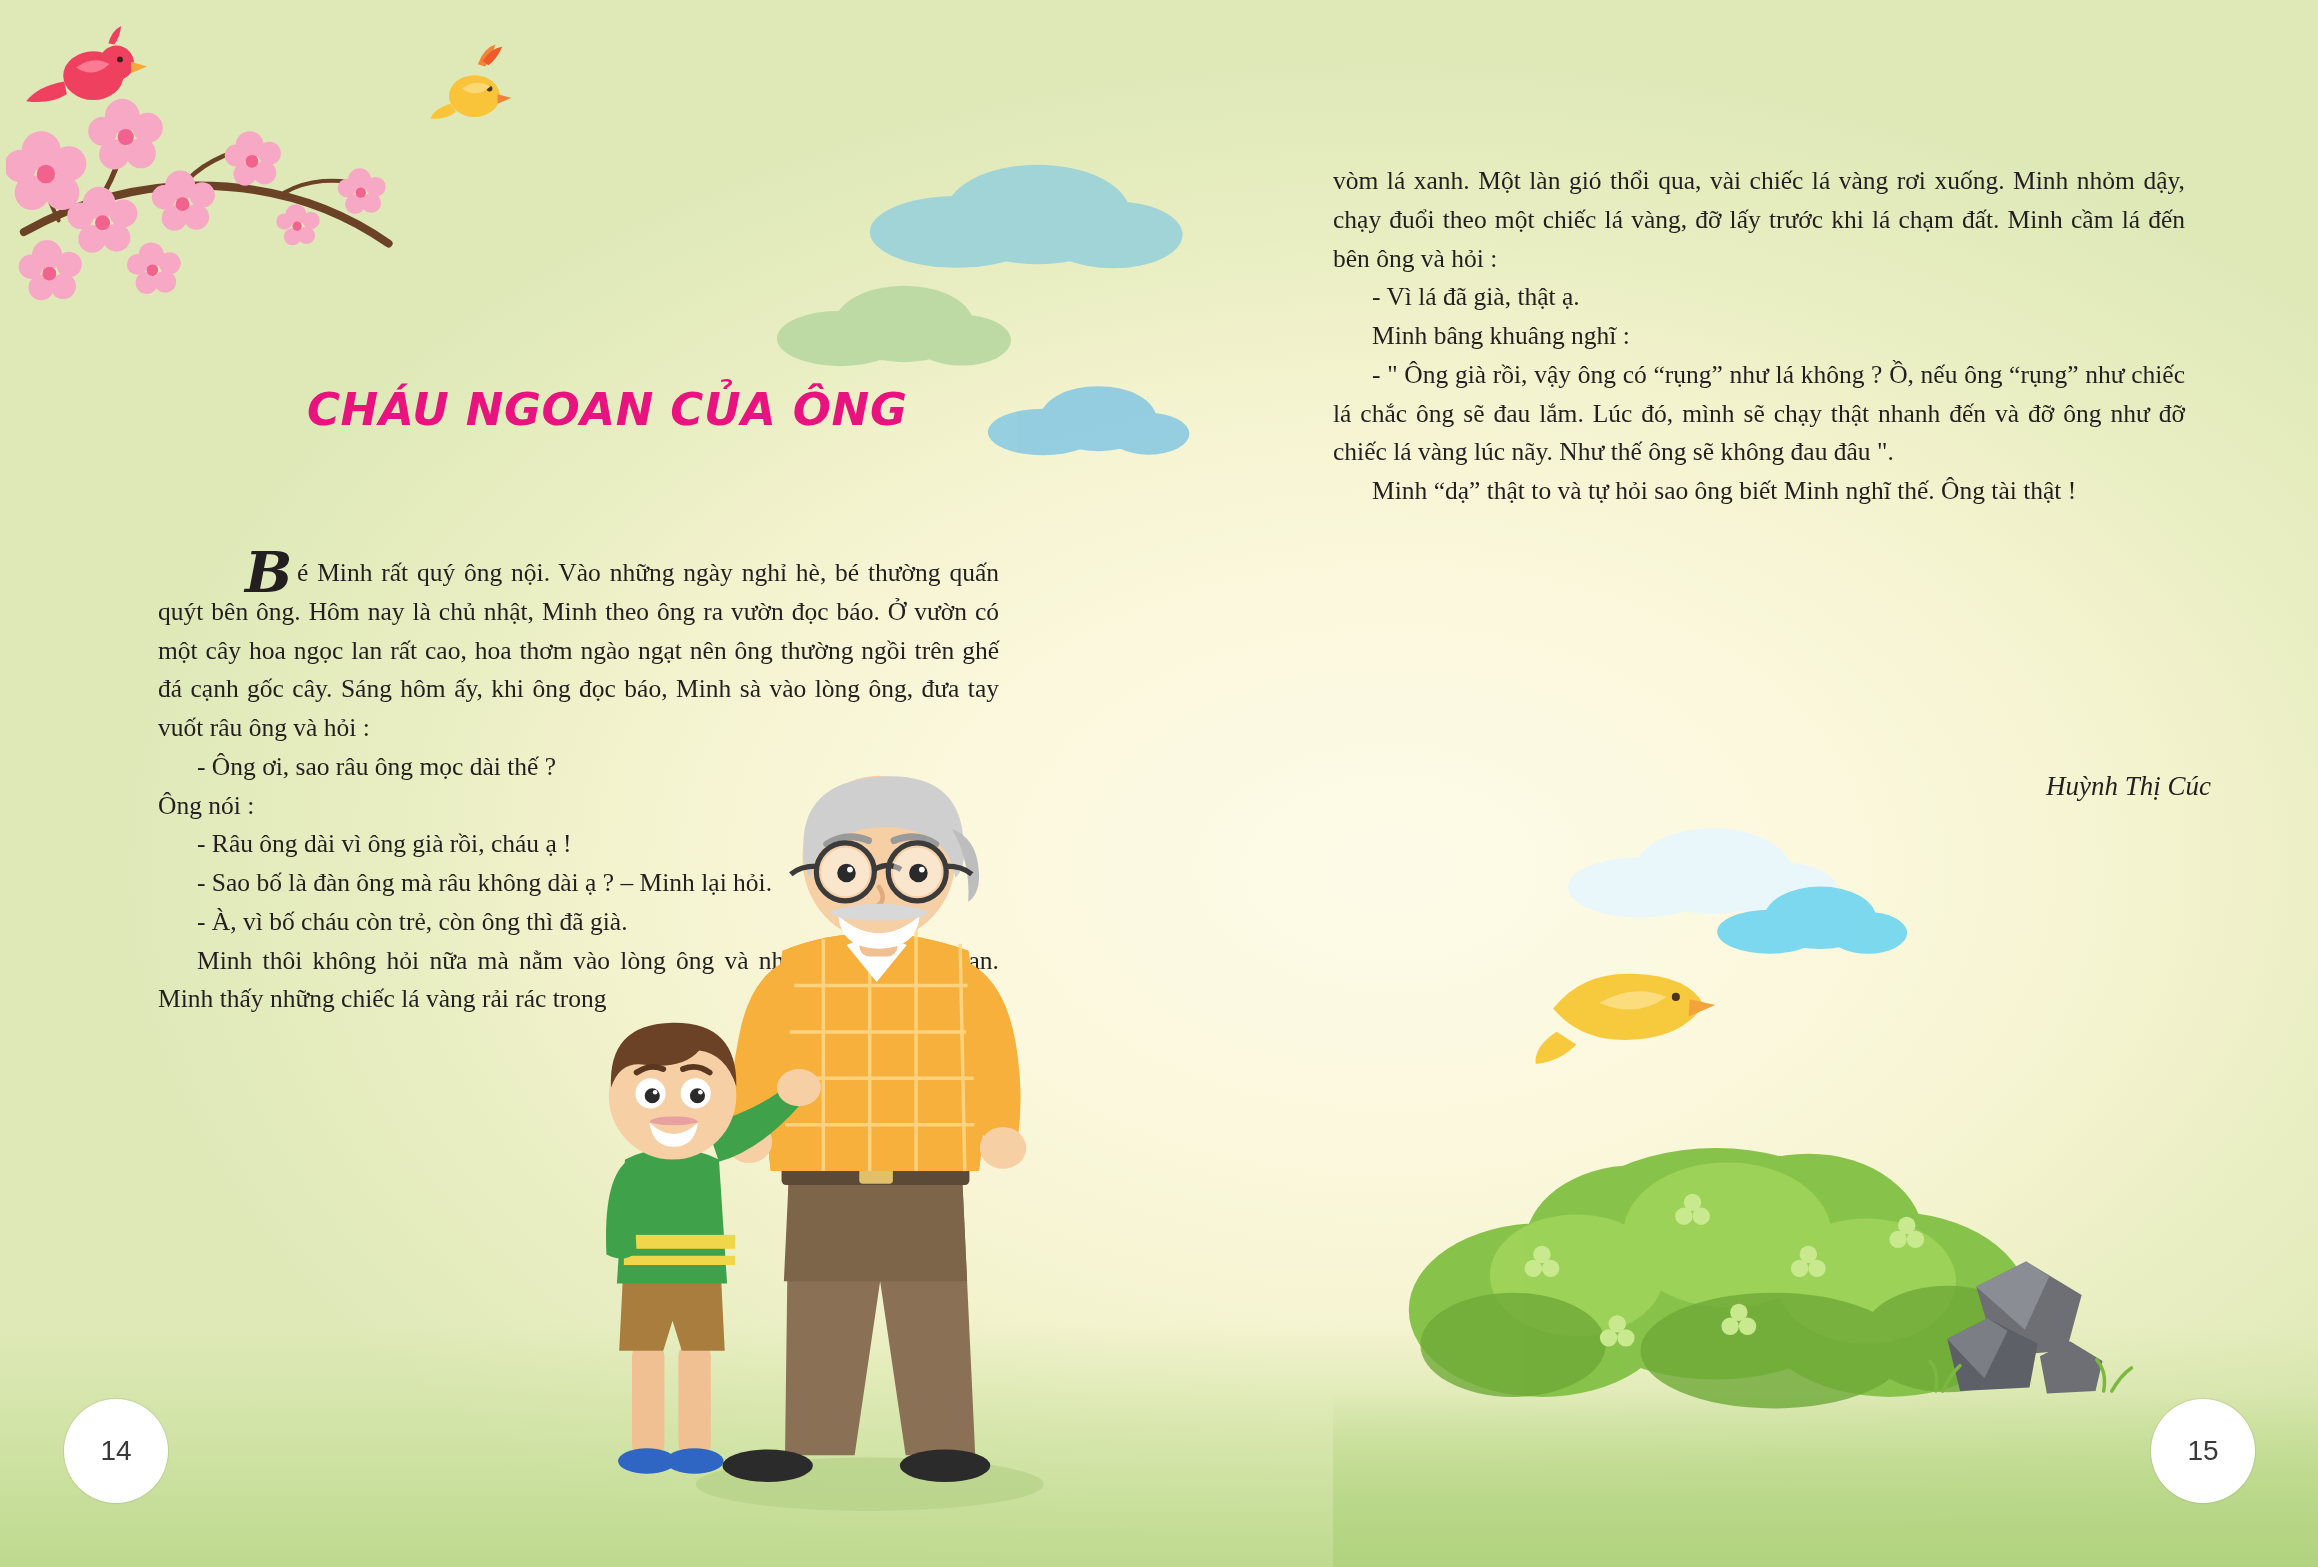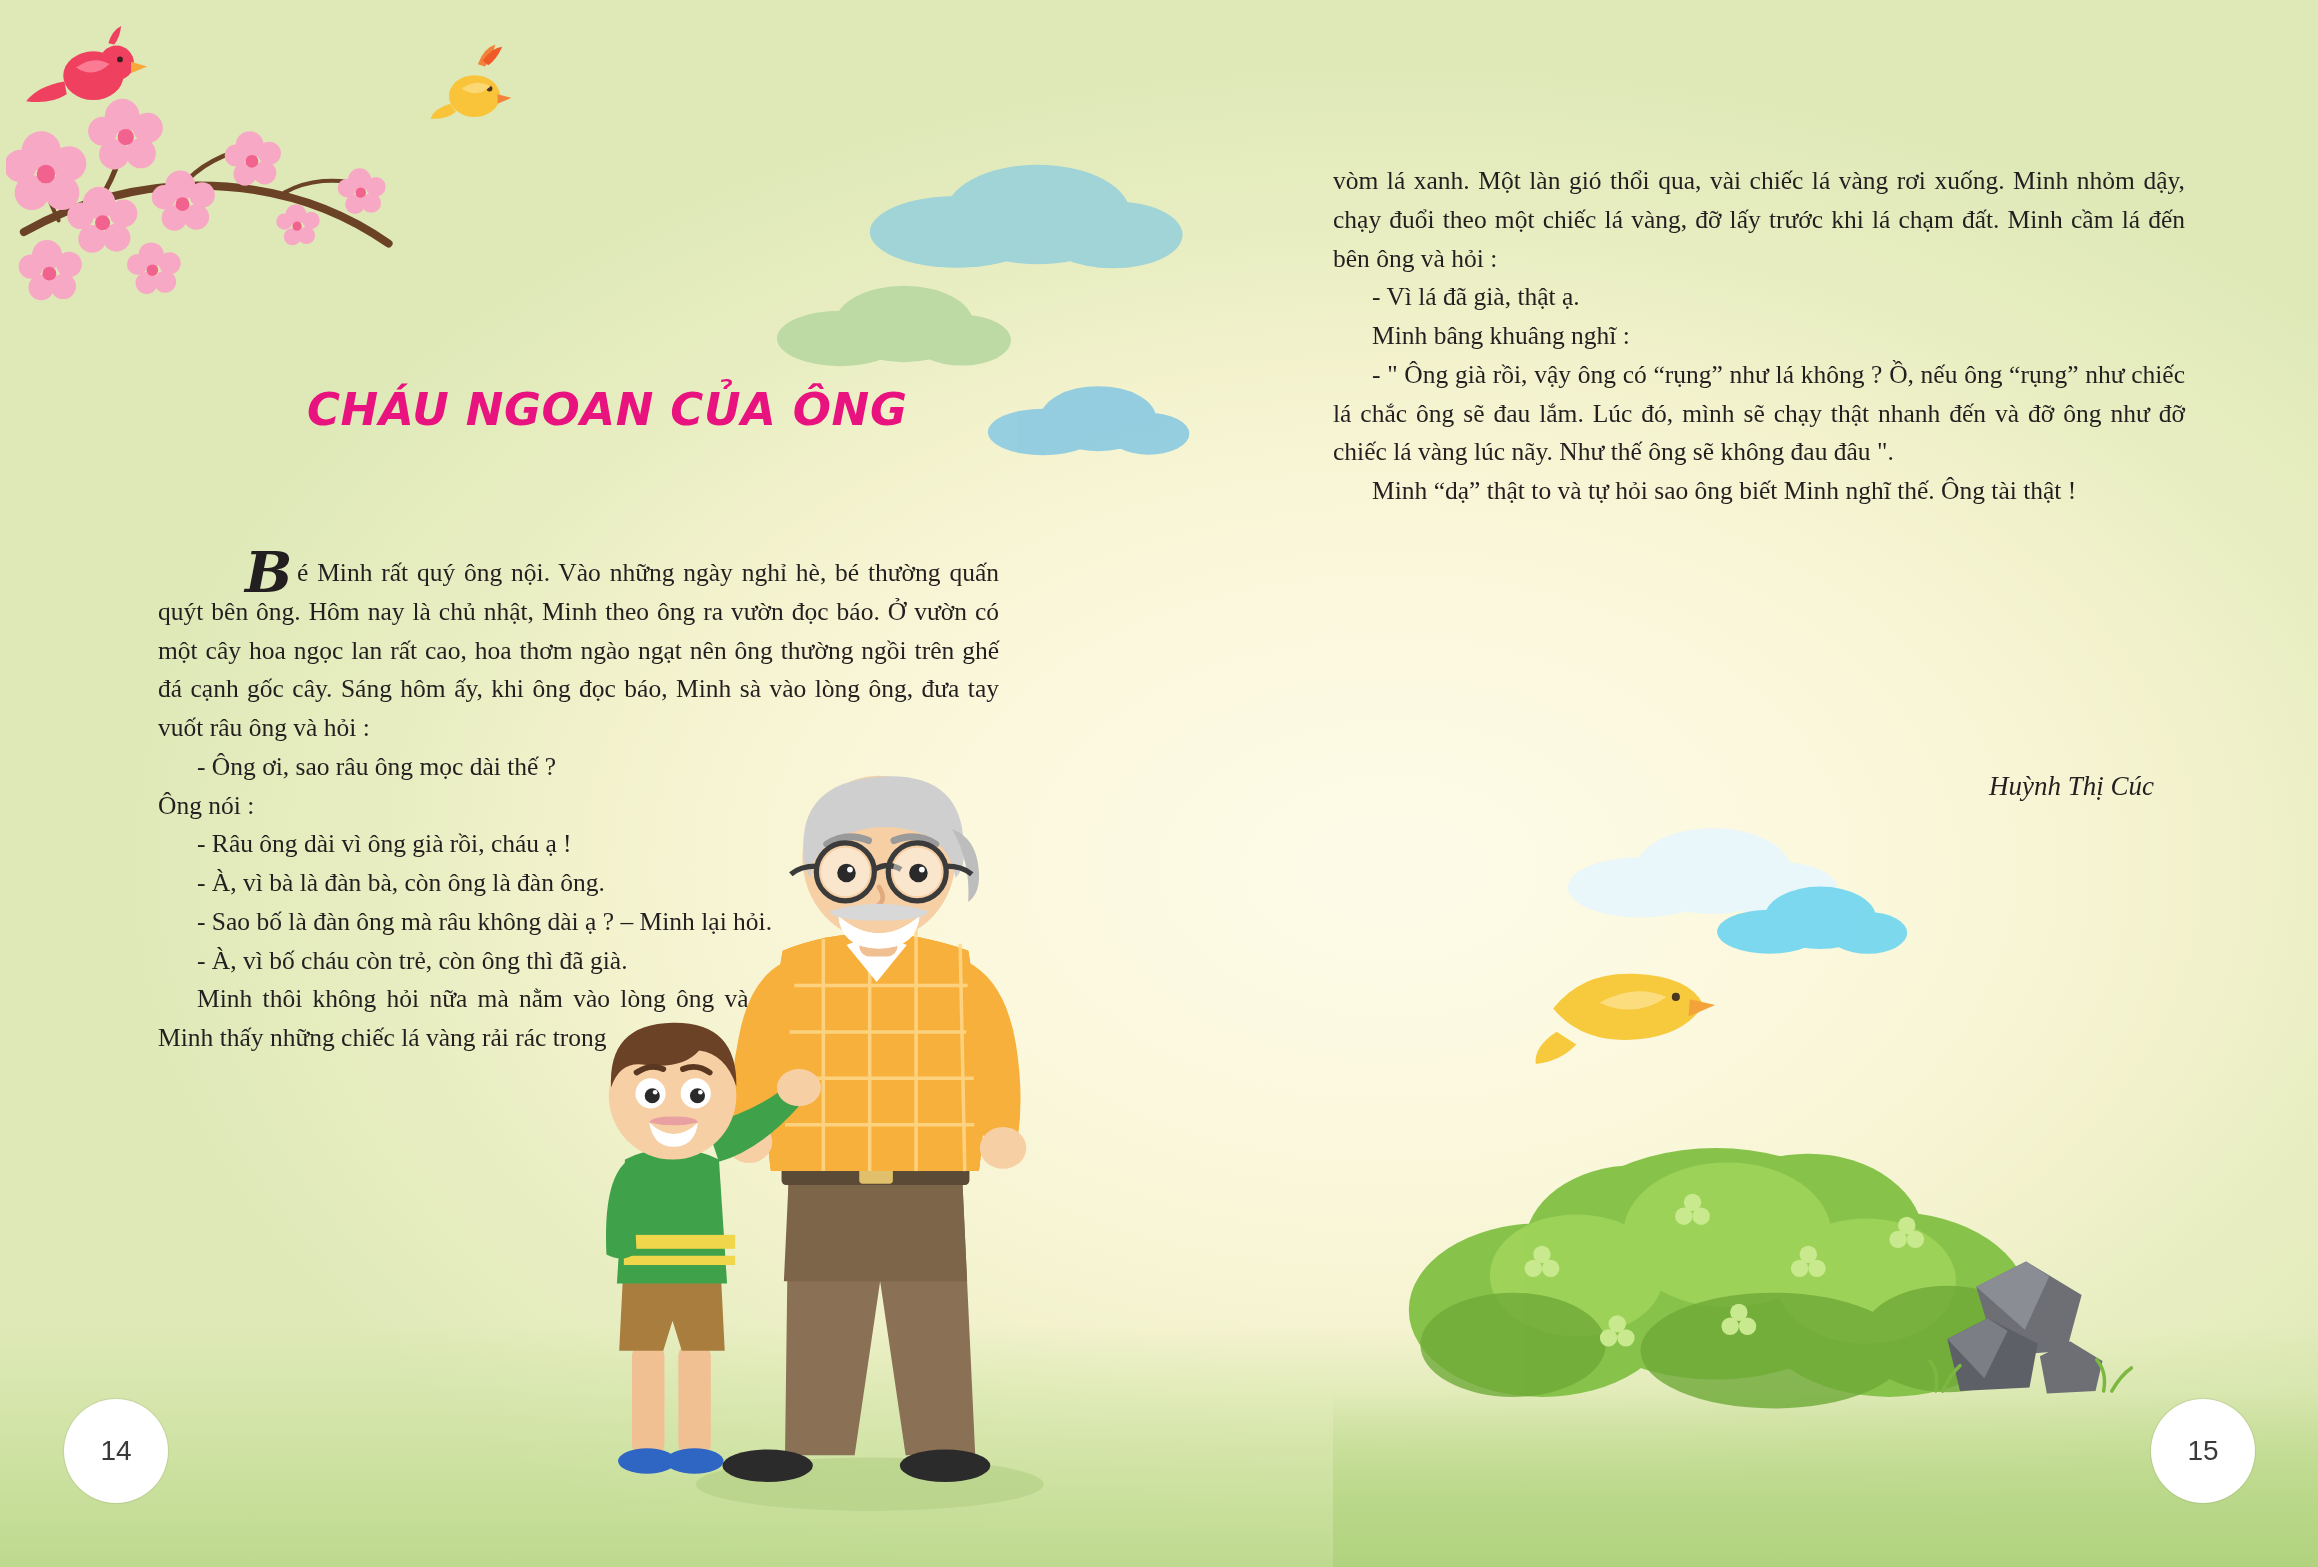--- a/index.html
+++ b/index.html
@@ -80,21 +80,21 @@
     font-family: "DejaVu Serif", serif;
     font-style: italic;
     font-weight: bold;
     font-size: 56px;
     line-height: 1;
     color: #231f20;
   }
   .drop-first { text-indent: 139px; }
   .author {
     position: absolute;
-    left: 1302px;
+    left: 1359px;
     top: 771px;
     width: 852px;
     text-align: right;
     font-family: "Liberation Serif", serif;
     font-style: italic;
     font-size: 27px;
     color: #231f20;
   }
   
   .pagenum {
@@ -274,21 +274,20 @@
   <div class="title">CHÁU NGOAN CỦA ÔNG</div>
 
   <div class="col left">
     <div class="drop-wrap">
       <span class="dropcap">B</span>
       <p class="drop-first">é Minh rất quý ông nội. Vào những ngày nghỉ hè, bé thường quấn quýt bên ông. Hôm nay là chủ nhật, Minh theo ông ra vườn đọc báo. Ở vườn có một cây hoa ngọc lan rất cao, hoa thơm ngào ngạt nên ông thường ngồi trên ghế đá cạnh gốc cây. Sáng hôm ấy, khi ông đọc báo, Minh sà vào lòng ông, đưa tay vuốt râu ông và hỏi :</p>
     </div>
     <p class="indent">- Ông ơi, sao râu ông mọc dài thế ?</p>
     <p>Ông nói :</p>
     <p class="indent">- Râu ông dài vì ông già rồi, cháu ạ !</p>
-    <p class="indent">- À, vì bà là đàn bà, còn ông là đàn ông.</p>
     <p class="indent">- Sao bố là đàn ông mà râu không dài ạ ? – Minh lại hỏi.</p>
     <p class="indent">- À, vì bố cháu còn trẻ, còn ông thì đã già.</p>
     <p class="indent">Minh thôi không hỏi nữa mà nằm vào lòng ông và nhìn lên cây ngọc lan. Minh thấy những chiếc lá vàng rải rác trong</p>
   </div>
 
   <div class="col right">
     <p>vòm lá xanh. Một làn gió thổi qua, vài chiếc lá vàng rơi xuống. Minh nhỏm dậy, chạy đuổi theo một chiếc lá vàng, đỡ lấy trước khi lá chạm đất. Minh cầm lá đến bên ông và hỏi :</p>
     <p class="indent">- Vì lá đã già, thật ạ.</p>
     <p class="indent">Minh bâng khuâng nghĩ :</p>
     <p class="indent">- " Ông già rồi, vậy ông có “rụng” như lá không ? Ồ, nếu ông “rụng” như chiếc lá chắc ông sẽ đau lắm. Lúc đó, mình sẽ chạy thật nhanh đến và đỡ ông như đỡ chiếc lá vàng lúc nãy. Như thế ông sẽ không đau đâu ".</p>

